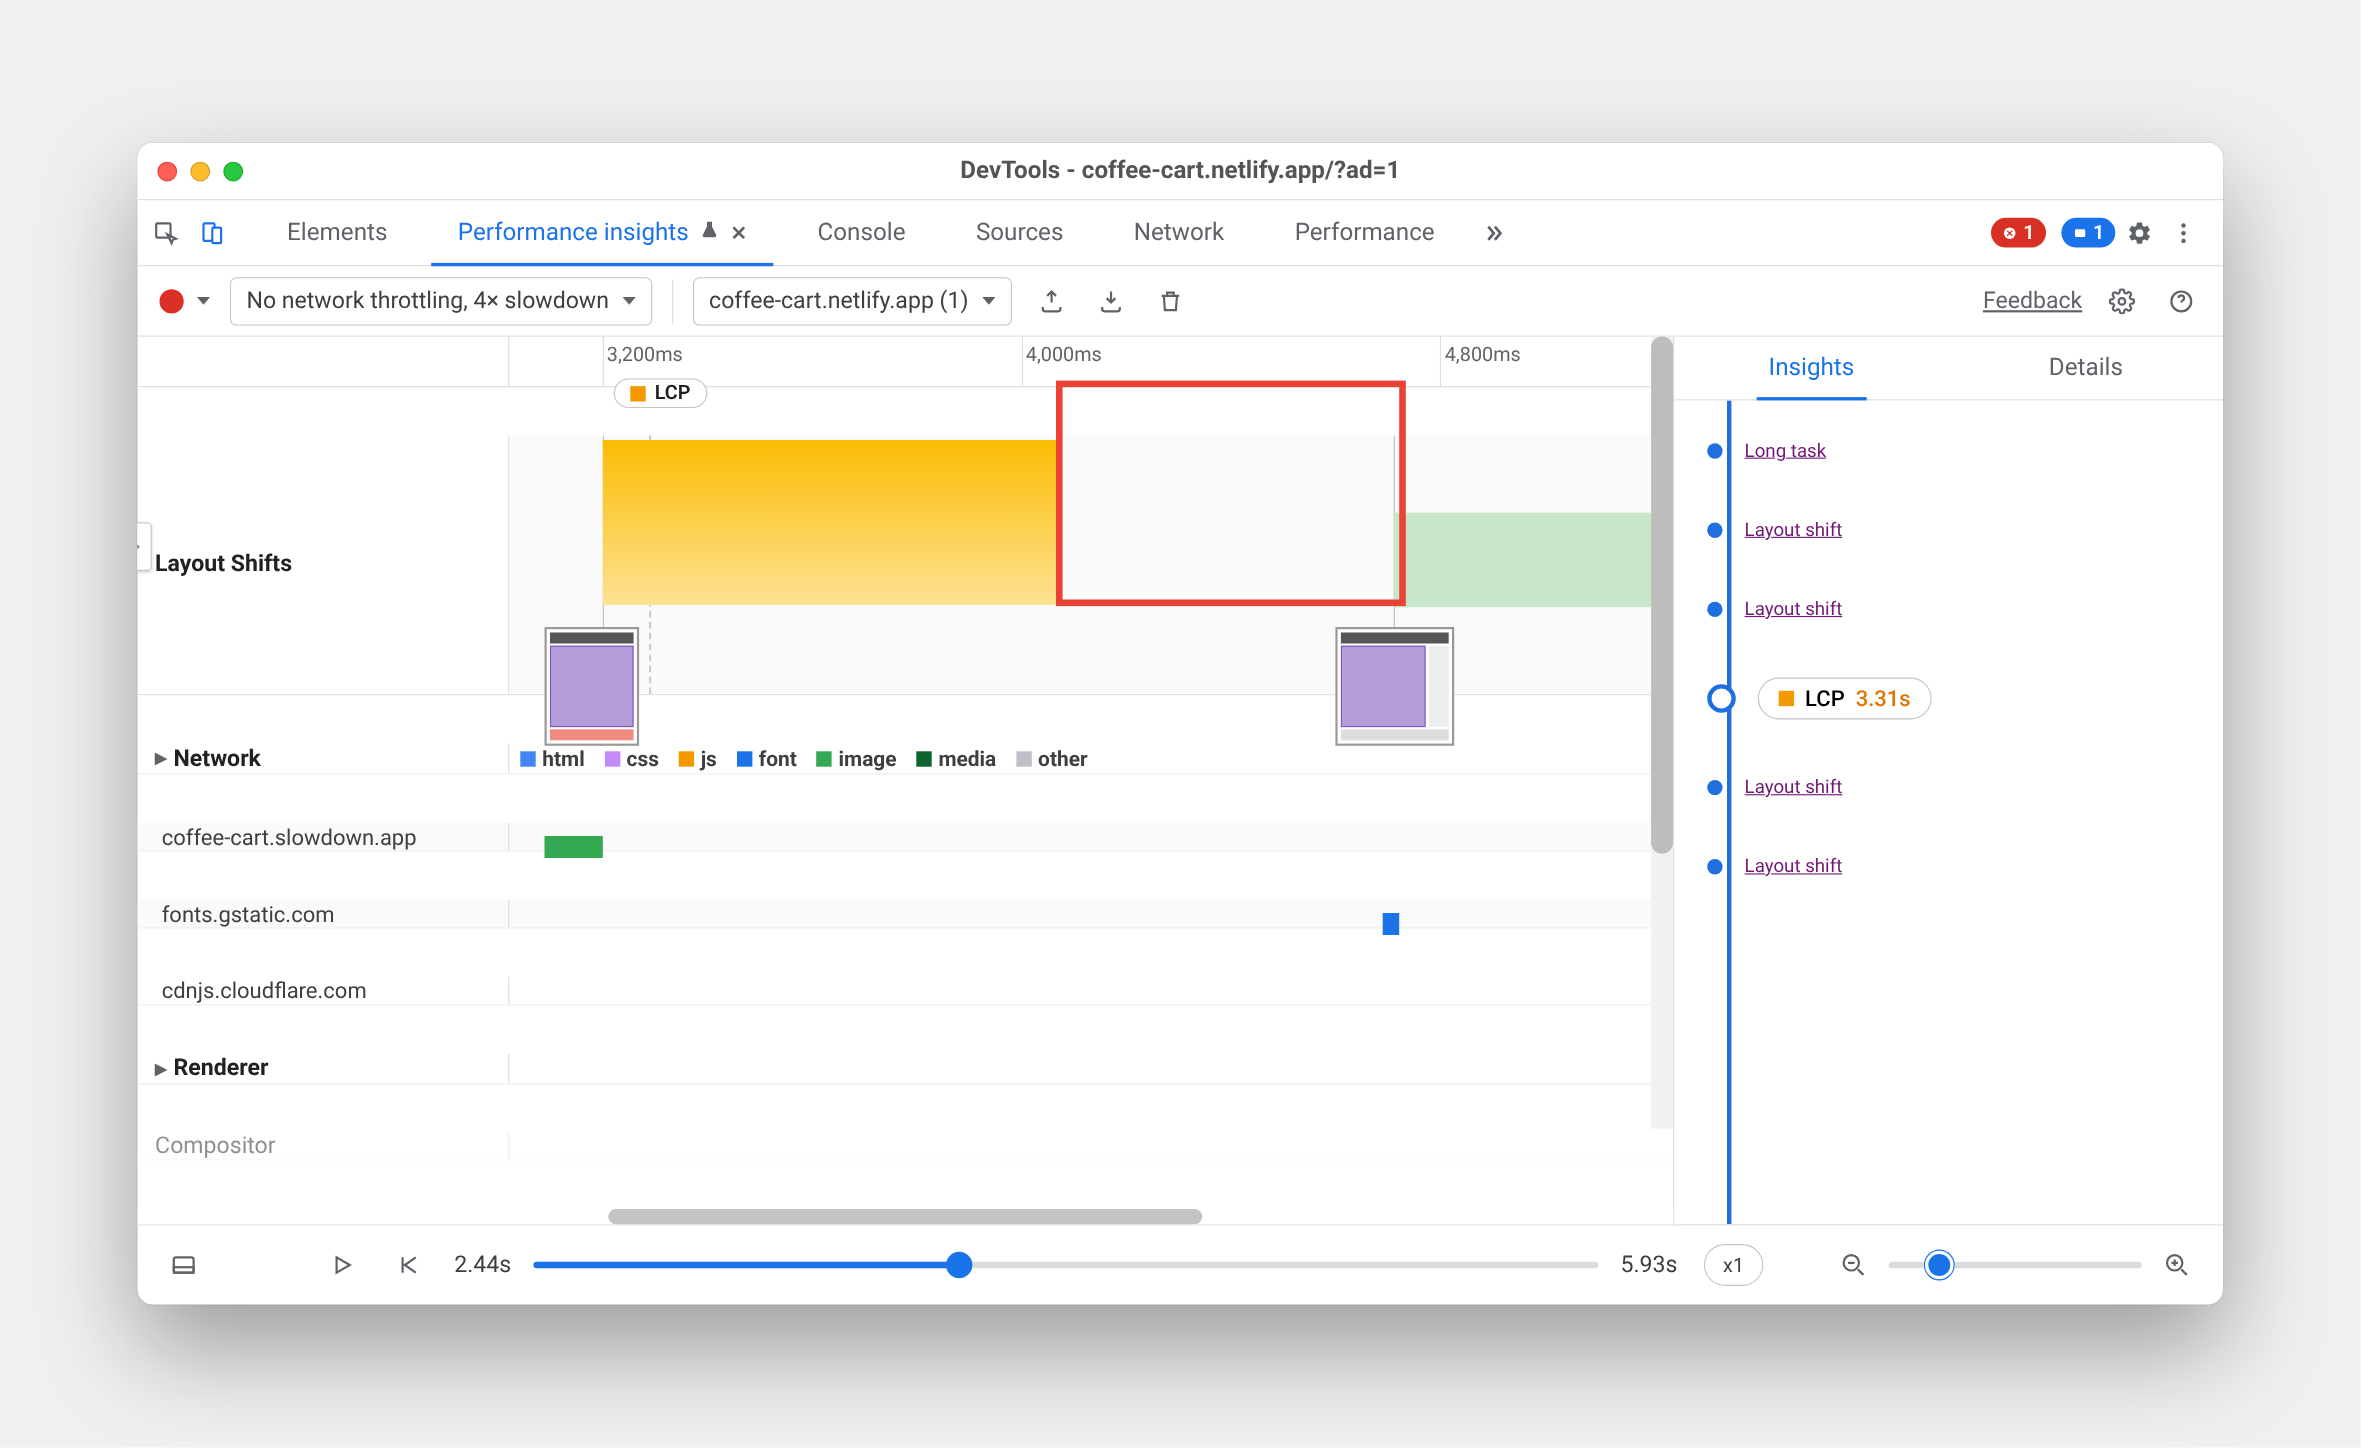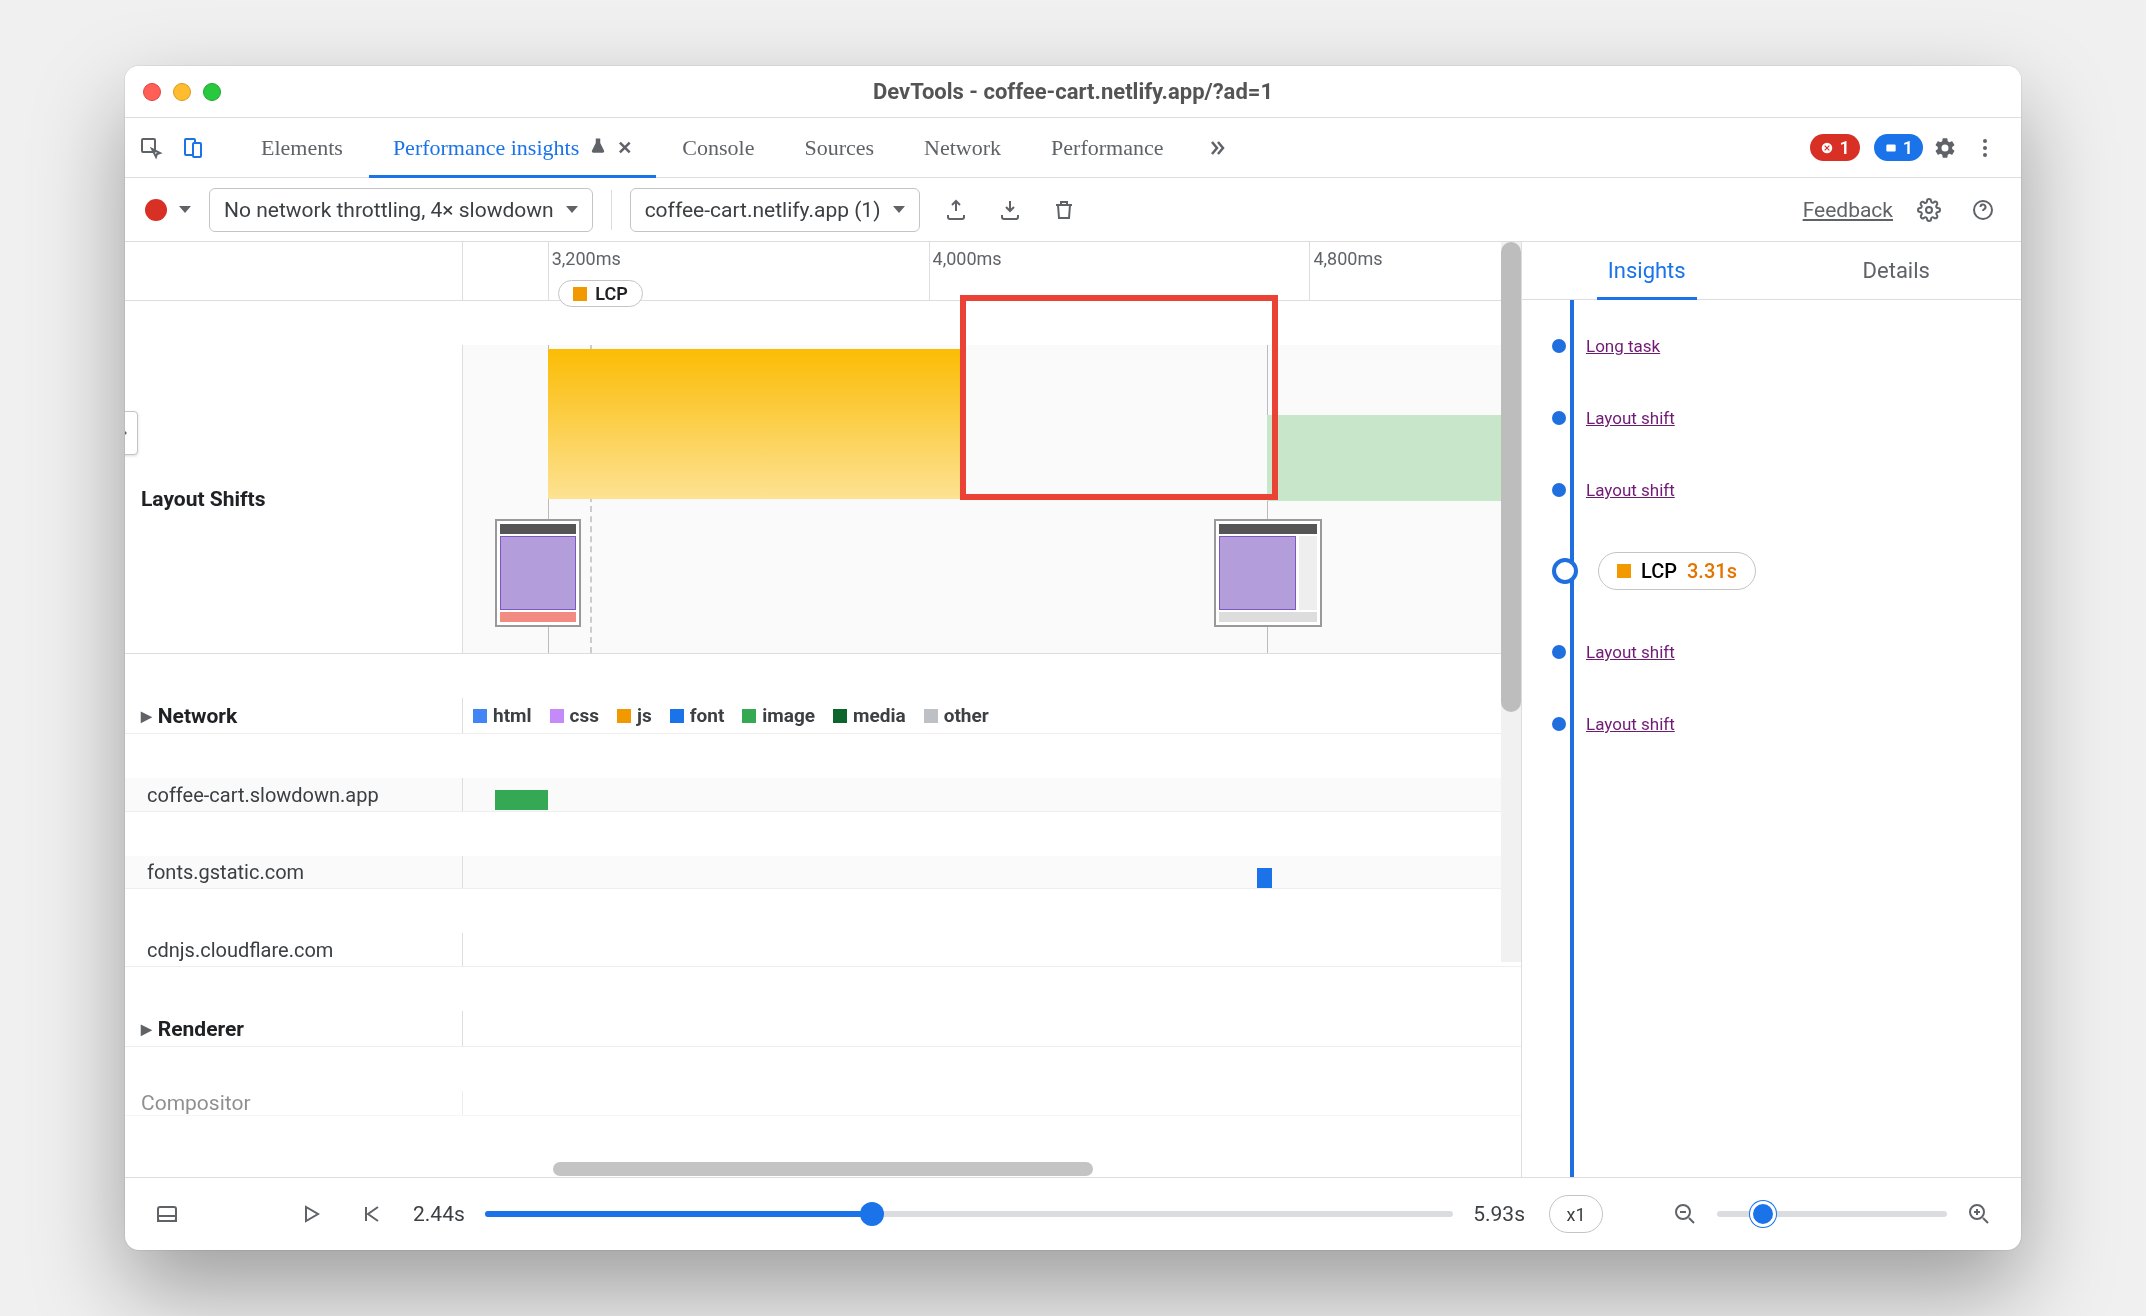--- a/index.html
+++ b/index.html
@@ -7,21 +7,21 @@
     font-family: -apple-system, BlinkMacSystemFont, "Segoe UI", Roboto, Helvetica, Arial, sans-serif;
     background: #f0f0f0;
     display: flex;
     align-items: center;
     justify-content: center;
     width: 2146px;
     height: 1316px;
   }
   .mac-window {
     width: 1896px;
-    height: 1184px;
+    height: 1056px;
     background: #fff;
     border-radius: 14px;
     box-shadow: 0 40px 90px rgba(0,0,0,0.35), 0 0 0 1px rgba(0,0,0,0.05);
     display: flex;
     flex-direction: column;
     overflow: hidden;
     position: relative;
   }
   
   .titlebar {
@@ -56,21 +56,21 @@
     gap: 6px;
   }
   .icon-btn {
     width: 36px; height: 36px;
     display:flex; align-items:center; justify-content:center;
     color: #5f6368;
     border-radius: 4px;
     cursor: pointer;
   }
   .icon-btn svg { width: 24px; height: 24px; }
-  .tab-list { display:flex; align-items:center; height:100%; margin-left:20px; gap: 2px; font-family: Liberation Serif, serif;}
+  .tab-list { display:flex; align-items:center; height:100%; margin-left:20px; gap: 16px;}
   .tab {
     display:flex; align-items:center;
     padding: 0 24px;
     height: 100%;
     color: #5f6368;
     font-size: 22px;
     cursor: pointer;
     position: relative;
     gap:10px;
   }

